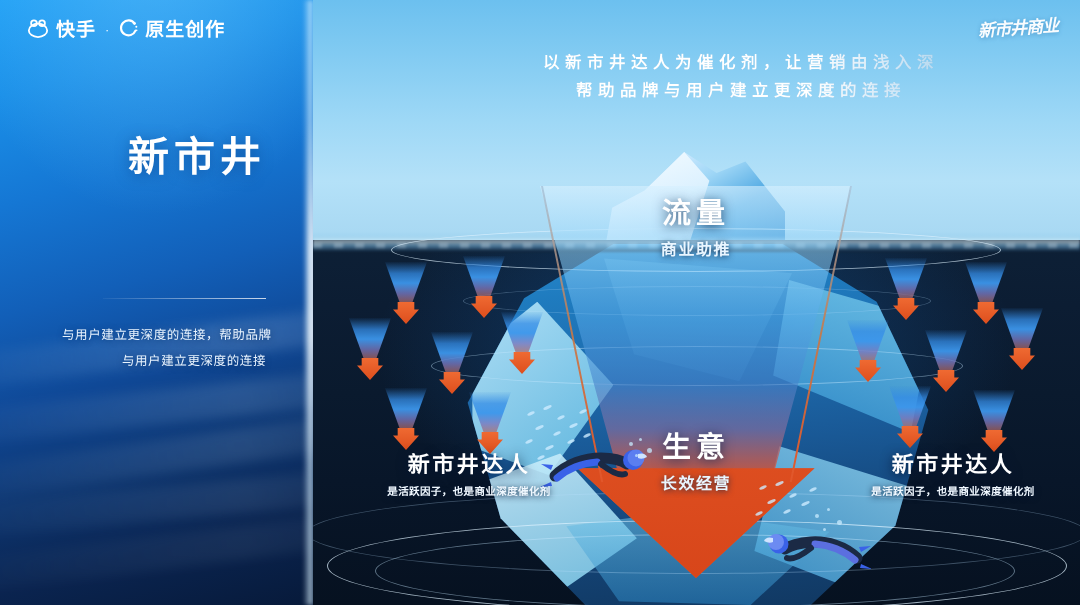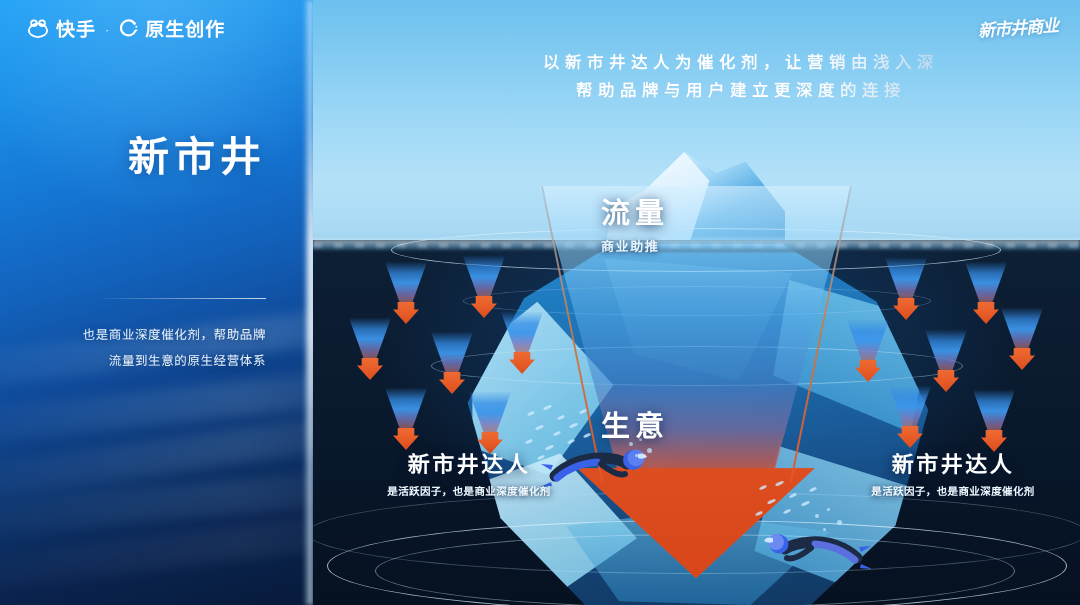--- a/index.html
+++ b/index.html
@@ -175,24 +175,24 @@
     background:linear-gradient(180deg,#ef6a32,#dd4e1d);
   }
 
   
   .diver{position:absolute;}
   .bubbles span{position:absolute;background:rgba(200,235,255,.75);border-radius:50%;}
   .school i{position:absolute;background:rgba(205,235,255,.8);display:block;
     border-radius:40% 60% 40% 60%;transform:rotate(-28deg);}
 
   
-  .lbl{position:absolute;text-align:left;color:#fff;}
+  .lbl{position:absolute;text-align:center;color:#fff;}
   .lbl .big{font-size:29px;font-weight:700;letter-spacing:5px;line-height:1.1;
     text-shadow:0 2px 12px rgba(5,35,75,.75);}
-  .lbl .sub{font-size:13px;font-weight:700;letter-spacing:1.6px;margin-top:6px;
+  .lbl .sub{font-size:16px;font-weight:700;letter-spacing:1.6px;margin-top:6px;
     color:#eaf6ff;text-shadow:0 1px 6px rgba(5,35,75,.8);}
 
   .talent{position:absolute;text-align:center;color:#fff;}
   .talent .t1{font-size:22px;font-weight:700;letter-spacing:2.5px;line-height:1.15;
     text-shadow:0 2px 12px rgba(0,20,50,.85);}
   .talent .t2{font-size:10.5px;font-weight:700;letter-spacing:.4px;margin-top:6px;color:#f0f8ff;
     text-shadow:0 1px 6px rgba(0,20,50,.9);}
 
   
   .headline{
@@ -254,22 +254,22 @@
       <span class="logo-text">原生创作</span>
     </div>
 
     <div class="lp-title">
       <span class="l2">新市井</span>
     </div>
 
     <div class="lp-rule"></div>
 
     <div class="lp-body">
-      <div>也是商业深度催化剂，帮助品牌</div>
-      <div>流量到生意的原生经营体系</div>
+      <div>与用户建立更深度的连接，帮助品牌</div>
+      <div>与用户建立更深度的连接</div>
     </div>
 
     <div class="lp-edge"></div>
     <div class="lp-edge2"></div>
   </div>
 
   <div class="scene">
 
     <div class="sky"></div>
 
@@ -421,22 +421,23 @@
         <span style="left:16px;top:0px;width:3px;height:3px;"></span>
         <span style="left:26px;top:12px;width:5px;height:5px;"></span>
         <span style="left:12px;top:20px;width:3px;height:3px;"></span>
       </div>
     </div>
 
     <div class="lbl" style="left:288px;top:198px;width:190px;">
       <div class="big">流量</div>
       <div class="sub">商业助推</div>
     </div>
-    <div class="lbl" style="left:288px;top:411px;width:190px;">
+    <div class="lbl" style="left:288px;top:432px;width:190px;">
       <div class="big">生意</div>
+      <div class="sub">长效经营</div>
     </div>
 
     <div class="talent" style="left:28px;top:452px;width:256px;">
       <div class="t1">新市井达人</div>
       <div class="t2">是活跃因子，也是商业深度催化剂</div>
     </div>
     <div class="talent" style="left:512px;top:452px;width:256px;">
       <div class="t1">新市井达人</div>
       <div class="t2">是活跃因子，也是商业深度催化剂</div>
     </div>

